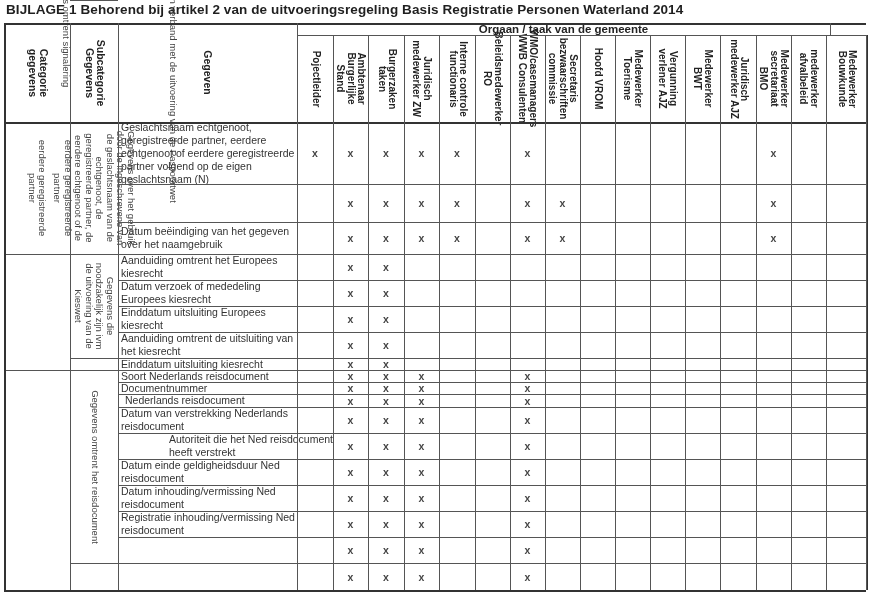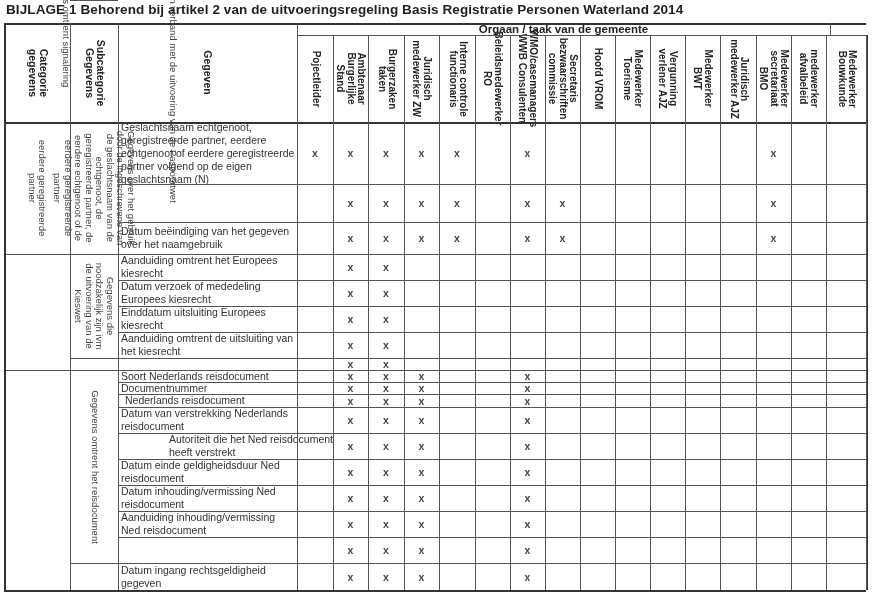--- a/index.html
+++ b/index.html
@@ -88,20 +88,21 @@
     <div class="mark" style="left: 368px; width: 36px; top: 286px; height: 14px; line-height: 14px;">x</div>
     <div class="line" style="left: 118px; top: 306px; width: 748px; height: 1px;"></div>
     <div class="gtext" style="left: 118px; top: 306px; width: 179px; height: 26px;">Einddatum uitsluiting Europees kiesrecht</div>
     <div class="mark" style="left: 333px; width: 35px; top: 312px; height: 14px; line-height: 14px;">x</div>
     <div class="mark" style="left: 368px; width: 36px; top: 312px; height: 14px; line-height: 14px;">x</div>
     <div class="line" style="left: 118px; top: 332px; width: 748px; height: 1px;"></div>
     <div class="gtext" style="left: 118px; top: 332px; width: 179px; height: 26px;">Aanduiding omtrent de uitsluiting van het kiesrecht</div>
     <div class="mark" style="left: 333px; width: 35px; top: 338px; height: 14px; line-height: 14px;">x</div>
     <div class="mark" style="left: 368px; width: 36px; top: 338px; height: 14px; line-height: 14px;">x</div>
     <div class="line" style="left: 118px; top: 358px; width: 748px; height: 1px;"></div>
+    <div class="gtext" style="left: 118px; top: 358px; width: 179px; height: 12px;">Einddatum uitsluiting kiesrecht</div>
     <div class="mark" style="left: 333px; width: 35px; top: 357px; height: 14px; line-height: 14px;">x</div>
     <div class="mark" style="left: 368px; width: 36px; top: 357px; height: 14px; line-height: 14px;">x</div>
     <div class="line" style="left: 118px; top: 370px; width: 748px; height: 1px;"></div>
     <div class="gtext" style="left: 118px; top: 370px; width: 179px; height: 12px;">Soort Nederlands reisdocument</div>
     <div class="mark" style="left: 333px; width: 35px; top: 369px; height: 14px; line-height: 14px;">x</div>
     <div class="mark" style="left: 368px; width: 36px; top: 369px; height: 14px; line-height: 14px;">x</div>
     <div class="mark" style="left: 404px; width: 35px; top: 369px; height: 14px; line-height: 14px;">x</div>
     <div class="mark" style="left: 510px; width: 35px; top: 369px; height: 14px; line-height: 14px;">x</div>
     <div class="line" style="left: 118px; top: 382px; width: 748px; height: 1px;"></div>
     <div class="gtext" style="left: 118px; top: 382px; width: 179px; height: 12px;">Documentnummer</div>
@@ -133,32 +134,31 @@
     <div class="mark" style="left: 368px; width: 36px; top: 465px; height: 14px; line-height: 14px;">x</div>
     <div class="mark" style="left: 404px; width: 35px; top: 465px; height: 14px; line-height: 14px;">x</div>
     <div class="mark" style="left: 510px; width: 35px; top: 465px; height: 14px; line-height: 14px;">x</div>
     <div class="line" style="left: 118px; top: 485px; width: 748px; height: 1px;"></div>
     <div class="gtext" style="left: 118px; top: 485px; width: 179px; height: 26px;">Datum inhouding/vermissing Ned reisdocument</div>
     <div class="mark" style="left: 333px; width: 35px; top: 491px; height: 14px; line-height: 14px;">x</div>
     <div class="mark" style="left: 368px; width: 36px; top: 491px; height: 14px; line-height: 14px;">x</div>
     <div class="mark" style="left: 404px; width: 35px; top: 491px; height: 14px; line-height: 14px;">x</div>
     <div class="mark" style="left: 510px; width: 35px; top: 491px; height: 14px; line-height: 14px;">x</div>
     <div class="line" style="left: 118px; top: 511px; width: 748px; height: 1px;"></div>
-    <div class="gtext" style="left: 118px; top: 511px; width: 179px; height: 26px;">Aanduiding inhouding/vermissing Ned reisdocument</div>
+    <div class="gtext" style="left: 118px; top: 511px; width: 179px; height: 26px;">Registratie inhouding/vermissing Ned reisdocument</div>
     <div class="mark" style="left: 333px; width: 35px; top: 517px; height: 14px; line-height: 14px;">x</div>
     <div class="mark" style="left: 368px; width: 36px; top: 517px; height: 14px; line-height: 14px;">x</div>
     <div class="mark" style="left: 404px; width: 35px; top: 517px; height: 14px; line-height: 14px;">x</div>
     <div class="mark" style="left: 510px; width: 35px; top: 517px; height: 14px; line-height: 14px;">x</div>
     <div class="line" style="left: 118px; top: 537px; width: 748px; height: 1px;"></div>
     <div class="mark" style="left: 333px; width: 35px; top: 543px; height: 14px; line-height: 14px;">x</div>
     <div class="mark" style="left: 368px; width: 36px; top: 543px; height: 14px; line-height: 14px;">x</div>
     <div class="mark" style="left: 404px; width: 35px; top: 543px; height: 14px; line-height: 14px;">x</div>
     <div class="mark" style="left: 510px; width: 35px; top: 543px; height: 14px; line-height: 14px;">x</div>
     <div class="line" style="left: 118px; top: 563px; width: 748px; height: 1px;"></div>
-    <div class="gtext" style="left: 118px; top: 563px; width: 179px; height: 27px;">Datum ingang rechtsgeldigheid gegeven</div>
     <div class="mark" style="left: 333px; width: 35px; top: 569.5px; height: 14px; line-height: 14px;">x</div>
     <div class="mark" style="left: 368px; width: 36px; top: 569.5px; height: 14px; line-height: 14px;">x</div>
     <div class="mark" style="left: 404px; width: 35px; top: 569.5px; height: 14px; line-height: 14px;">x</div>
     <div class="mark" style="left: 510px; width: 35px; top: 569.5px; height: 14px; line-height: 14px;">x</div>
     <div class="line" style="left: 118px; top: 590px; width: 748px; height: 1px;"></div>
     <div class="line" style="left: 4px; top: 23px; width: 862px; height: 2px; background: rgb(51, 51, 51);"></div>
     <div class="line" style="left: 4px; top: 23px; width: 2px; height: 567px; background: rgb(51, 51, 51);"></div>
     <div class="line" style="left: 866px; top: 35px; width: 2px; height: 555px; background: rgb(51, 51, 51);"></div>
     <div class="line" style="left: 4px; top: 122px; width: 862px; height: 2px; background: rgb(51, 51, 51);"></div>
     <div class="line" style="left: 4px; top: 590px; width: 862px; height: 2px; background: rgb(51, 51, 51);"></div>

